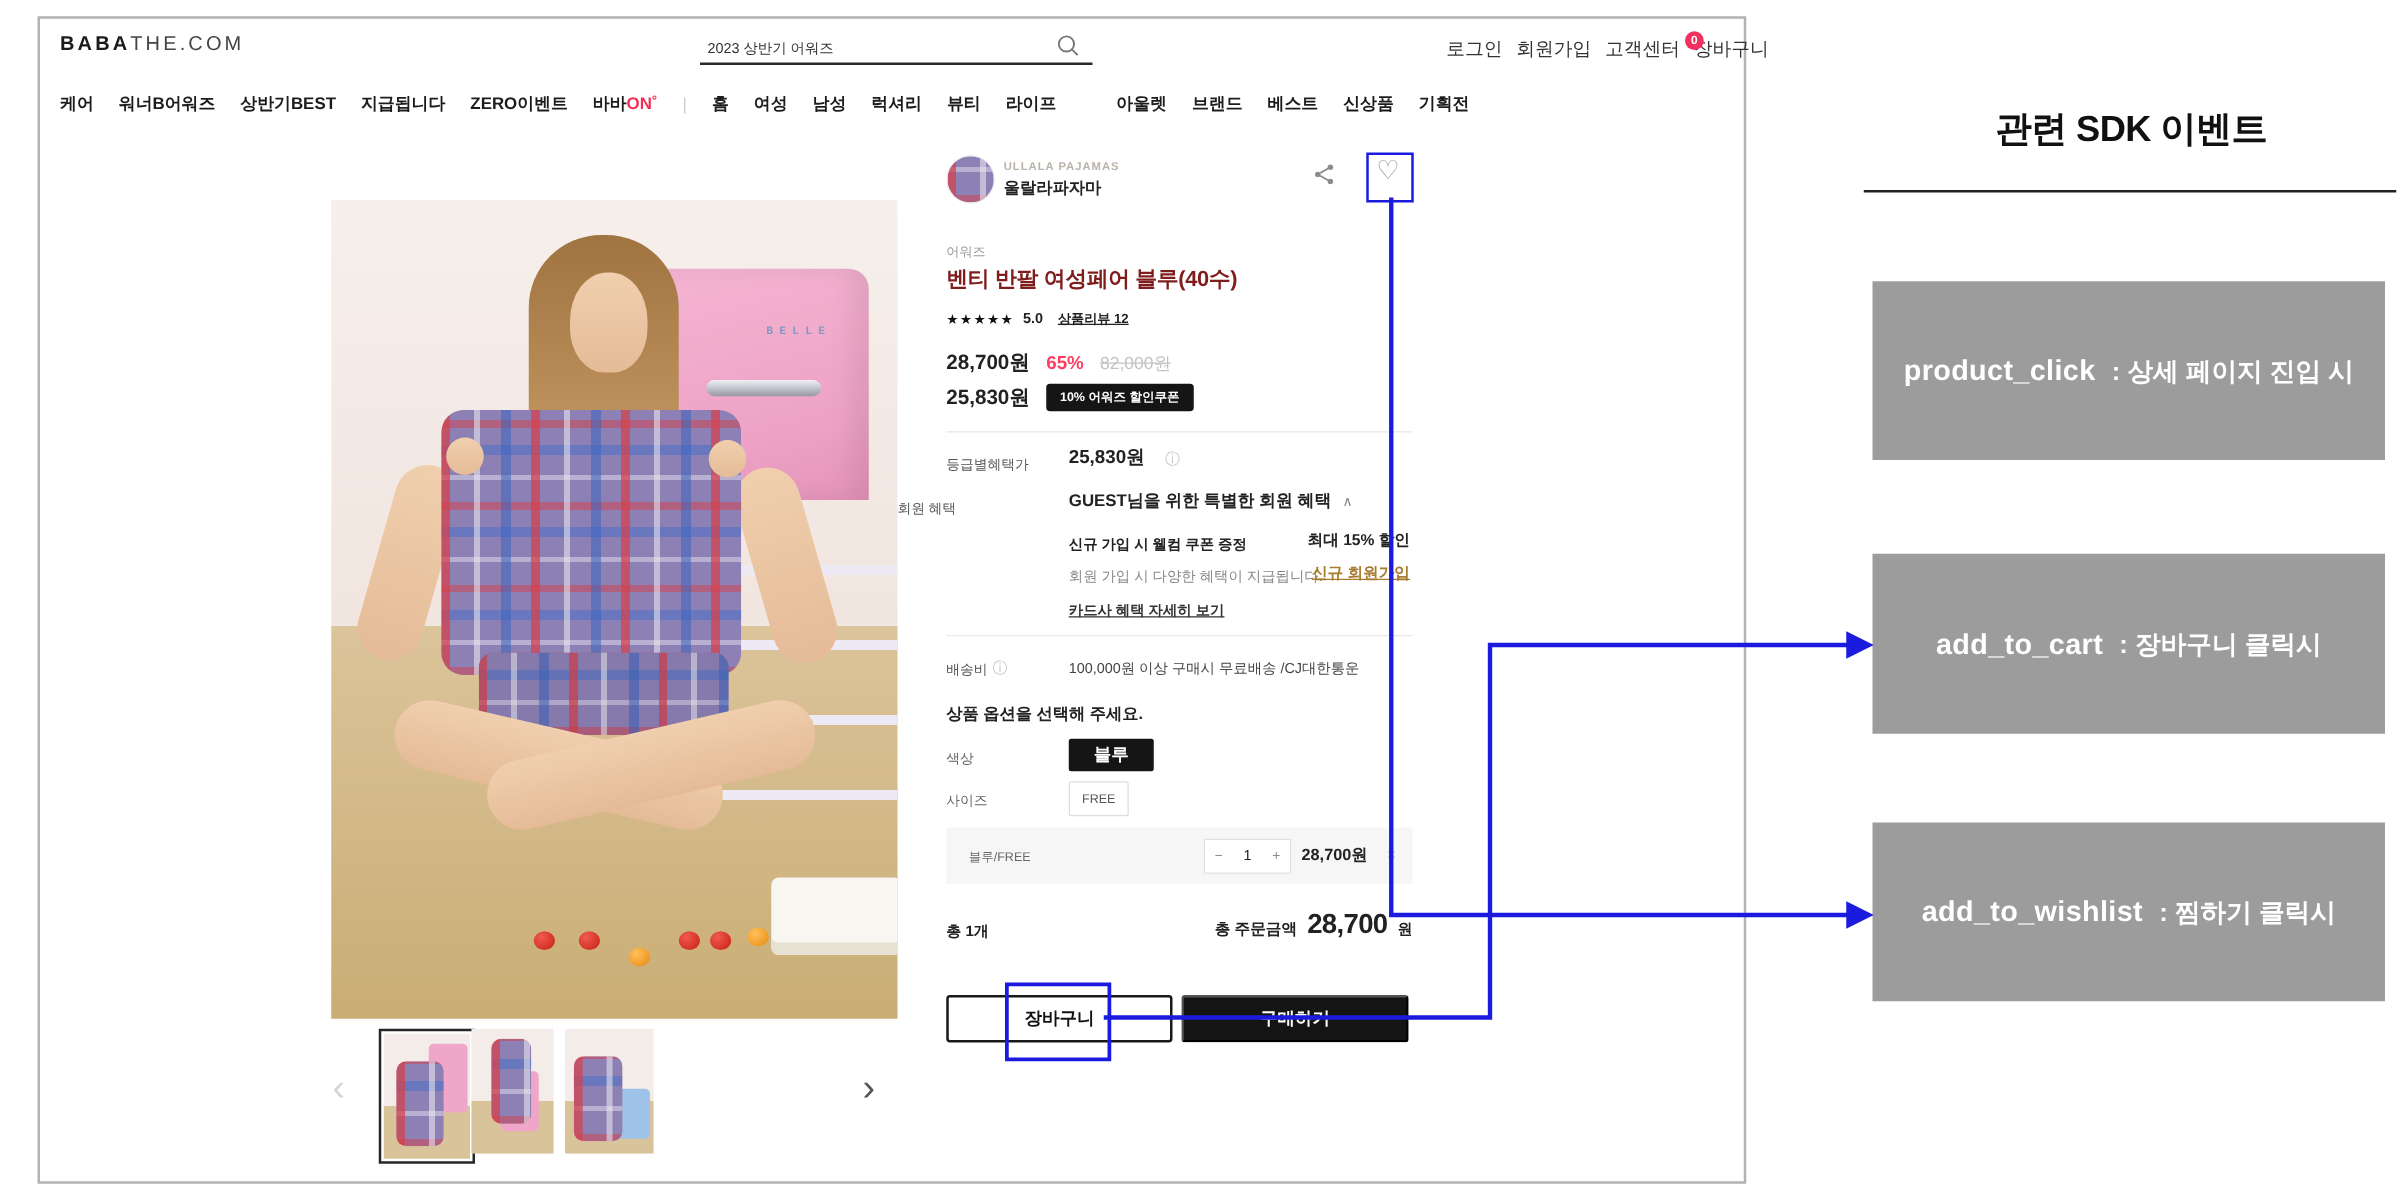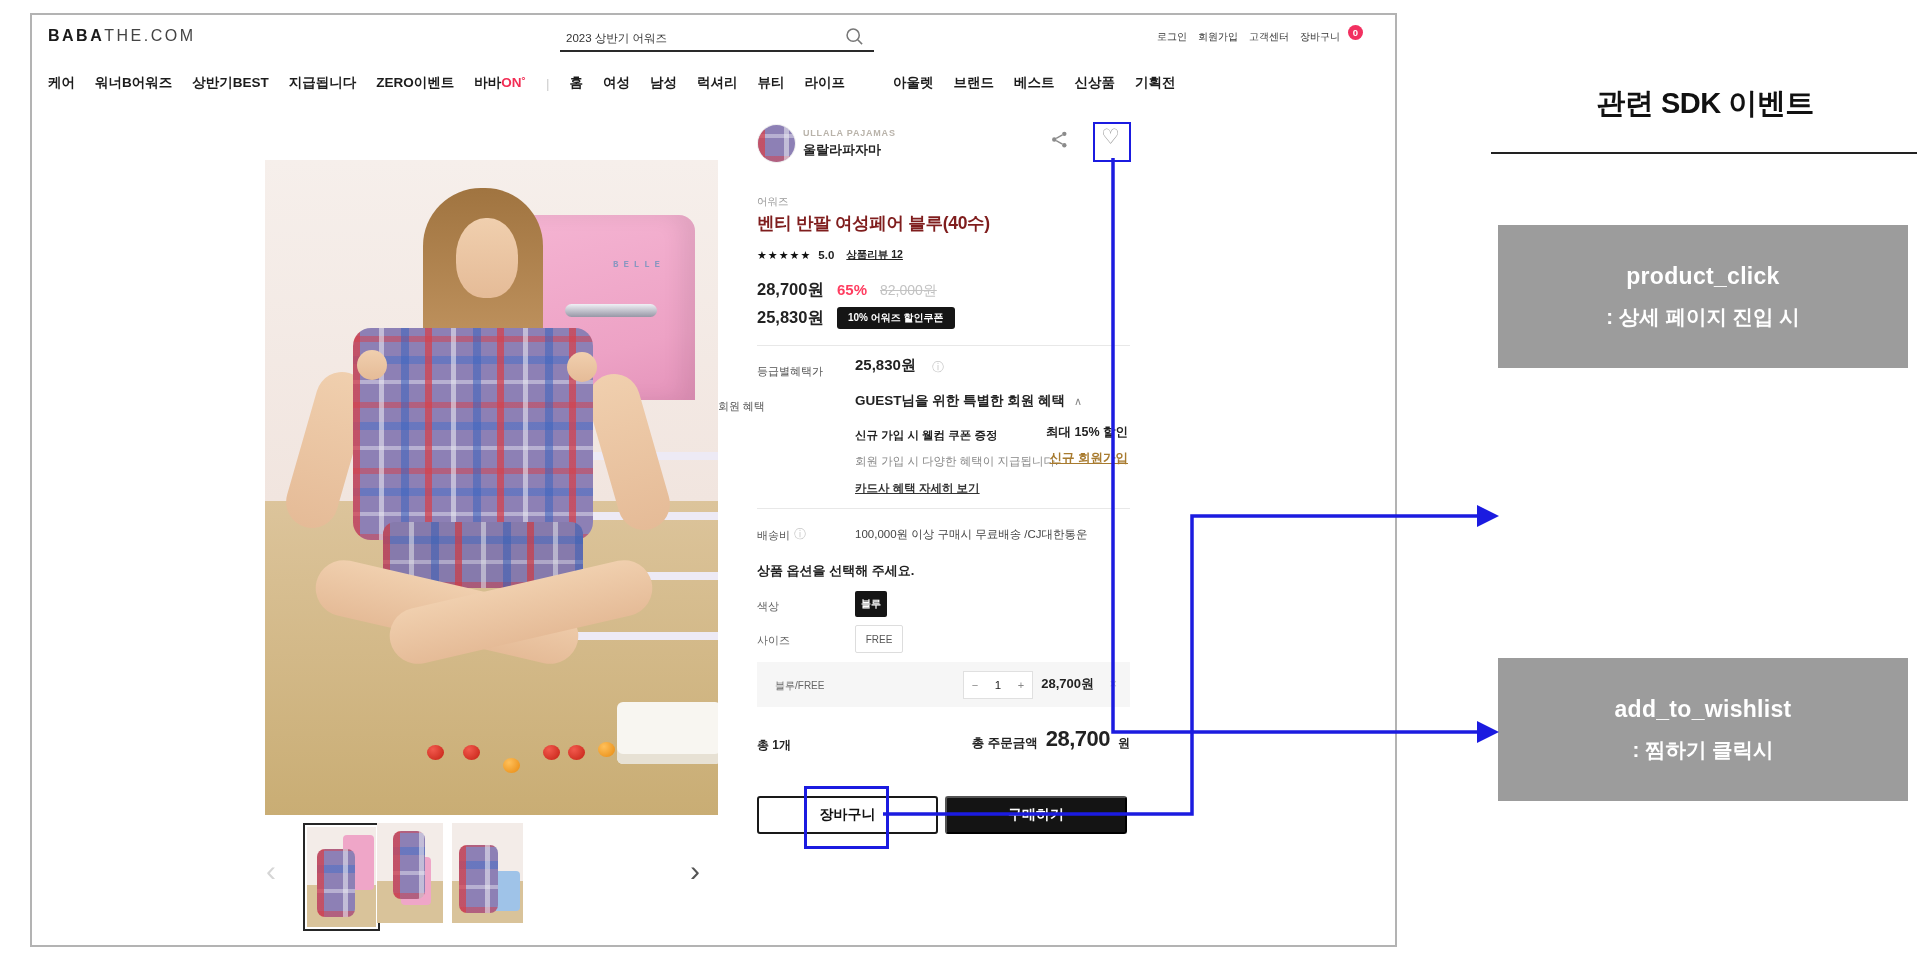--- a/index.html
+++ b/index.html
@@ -10,21 +10,21 @@
 
   
   .page-frame{left:30px;top:13px;width:1363px;height:930px;border:2px solid #b3b3b3;background:#fff;}
 
   
   .logo{left:48px;top:27px;font-size:16px;letter-spacing:2.5px;font-weight:800;color:#1b1b1b;}
   .logo .light{font-weight:500;color:#444;}
   .search-value{left:566px;top:31px;font-size:11.5px;color:#333;}
   .search-line{left:560px;top:50px;width:314px;height:0;border-top:2px solid #2a2a2a;}
   .search-icon{left:845px;top:27px;width:19px;height:19px;}
-  .top-links{left:1157px;top:30px;display:flex;gap:11px;font-size:10px;color:#333;}
+  .top-links{left:1157px;top:30px;display:flex;gap:11px;font-size:15px;color:#333;}
   .top-links span{cursor:pointer;}
   .cart-badge{left:1348px;top:25px;width:15px;height:15px;border-radius:50%;background:#f23060;color:#fff;font-size:9.5px;font-weight:700;}
 
   
   .nav{left:48px;top:74px;display:flex;gap:20px;font-size:13.5px;font-weight:700;color:#1c1c1c;align-items:center;white-space:nowrap;}
   .nav .on-red{color:#f22e55;}
   .nav .divider{color:#ccc;font-weight:300;}
   .nav .sp{width:8px;}
 
   
@@ -97,21 +97,21 @@
   .benefit-r1l{left:855px;top:428px;font-size:11.5px;color:#222;font-weight:600;}
   .benefit-r1r{right:792px;top:424px;font-size:12.5px;font-weight:800;text-align:right;}
   .benefit-r2l{left:855px;top:454px;font-size:11.5px;color:#888;}
   .benefit-r2r{right:792px;top:450px;font-size:12.5px;font-weight:800;color:#a87b2f;text-decoration:underline;text-align:right;cursor:pointer;}
   .card-link{left:855px;top:481px;font-size:11.5px;color:#333;font-weight:600;text-decoration:underline;cursor:pointer;}
   .ship-label{left:757px;top:528px;}
   .ship-info{left:794px;top:526px;font-size:12px;color:#c9c9c9;}
   .ship-value{left:855px;top:527px;font-size:11.5px;color:#444;}
   .opt-prompt{left:757px;top:562px;font-size:13px;font-weight:800;}
   .color-label{left:757px;top:599px;font-size:11px;color:#666;}
-  .color-chip{left:855px;top:591px;width:32px;height:26px;background:#151515;color:#fff;font-size:10px;font-weight:700;border-radius:2px;cursor:pointer;}
+  .color-chip{left:855px;top:591px;width:68px;height:26px;background:#151515;color:#fff;font-size:14px;font-weight:700;border-radius:2px;cursor:pointer;}
   .size-label{left:757px;top:633px;font-size:11px;color:#666;}
   .size-chip{left:855px;top:625px;width:46px;height:26px;background:#fff;border:1px solid #ddd;color:#555;font-size:10px;border-radius:2px;cursor:pointer;}
   .option-row{left:757px;top:662px;width:373px;height:45px;background:#f6f6f6;}
   .opt-name{position:absolute;left:18px;top:17px;font-size:10px;color:#666;}
   .stepper{position:absolute;left:206px;top:9px;width:68px;height:26px;background:#fff;border:1px solid #e0e0e0;display:flex;}
   .step-btn{flex:1;display:flex;align-items:center;justify-content:center;font-size:11px;color:#888;cursor:pointer;}
   .step-qty{flex:1.1;display:flex;align-items:center;justify-content:center;font-size:11.5px;color:#222;}
   .opt-price{position:absolute;right:36px;top:13px;font-size:13px;font-weight:700;}
   .opt-close{position:absolute;right:13px;top:14px;font-size:13px;color:#c2c2c2;cursor:pointer;}
   .total-count{left:757px;top:737px;font-size:12px;font-weight:600;color:#222;}
@@ -123,21 +123,21 @@
   .btn-buy{left:945px;top:796px;width:182px;height:38px;background:#141414;border-radius:3px;font-size:14px;font-weight:700;color:#fff;cursor:pointer;}
 
   
   .ann-heart{left:1093px;top:122px;width:34px;height:36px;border:2.5px solid #1b1be0;z-index:40;}
   .ann-cart{left:804px;top:786px;width:79px;height:57px;border:3px solid #1b1be0;z-index:40;}
   .ann-svg{left:0;top:0;z-index:39;pointer-events:none;}
 
   
   .sdk-title{left:1493px;top:84px;width:424px;text-align:center;font-size:29px;font-weight:800;color:#111;letter-spacing:-.5px;}
   .sdk-underline{left:1491px;top:152px;width:426px;height:0;border-top:2.5px solid #222;}
-  .sdk-box{left:1498px;width:410px;background:#9c9c9c;color:#fff;display:flex;flex-direction:column;align-items:center;justify-content:center;gap:13px;}
+  .sdk-box{left:1498px;width:410px;background:#9c9c9c;color:#fff;display:flex;flex-direction:row;align-items:center;justify-content:center;gap:13px;}
   .sdk-box .name{font-size:23px;font-weight:800;letter-spacing:.3px;}
   .sdk-box .desc{font-size:20.5px;font-weight:800;}
   .box1{top:225px;height:143px;}
   .box2{top:443px;height:144px;}
   .box3{top:658px;height:143px;}
 </style>
 </head>
 <body>
 
 <div class="canvas">
@@ -321,18 +321,22 @@
     <polygon points="1477,721 1477,743 1499,732" fill="#1b1be0"></polygon>
   </svg>
 
   <div class="abs sdk-title">관련 SDK 이벤트</div>
   <div class="abs sdk-underline"></div>
 
   <div class="abs sdk-box box1">
     <div class="name">product_click</div>
     <div class="desc">: 상세 페이지 진입 시</div>
   </div>
+  <div class="abs sdk-box box2">
+    <div class="name">add_to_cart</div>
+    <div class="desc">: 장바구니 클릭시</div>
+  </div>
   <div class="abs sdk-box box3">
     <div class="name">add_to_wishlist</div>
     <div class="desc">: 찜하기 클릭시</div>
   </div>
 
 </div>
 
 </body></html>

